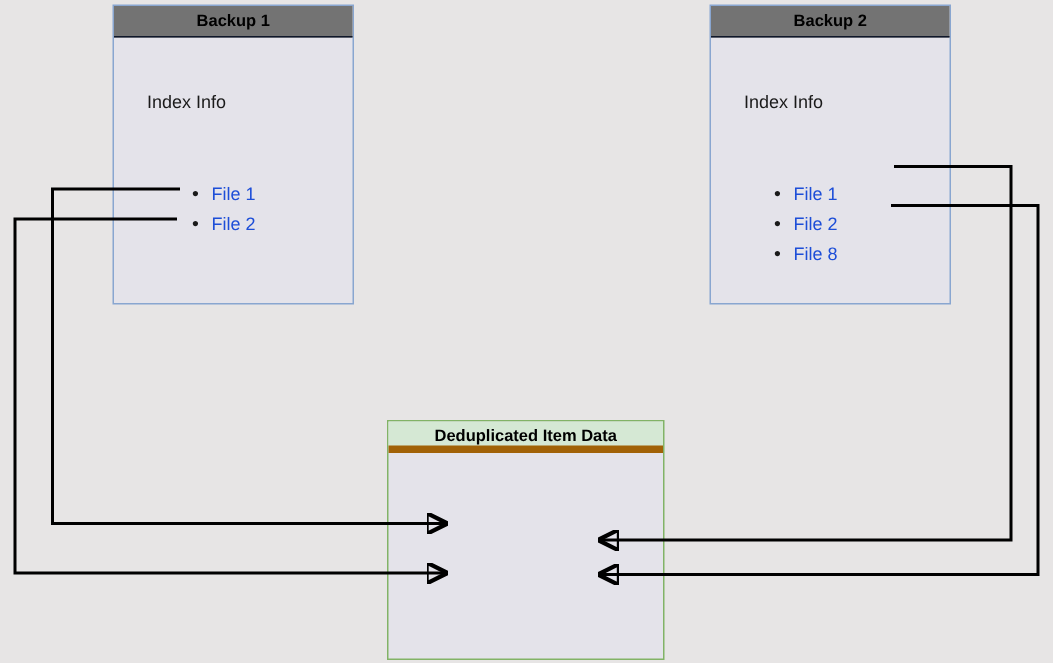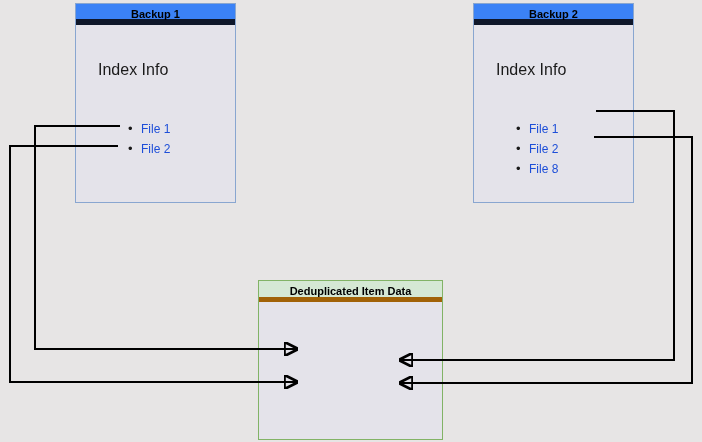--- a/index.html
+++ b/index.html
@@ -32,35 +32,35 @@
     background: #e4e3ea;
   }
   .node-header {
     box-sizing: border-box;
     height: 21px;
     line-height: 20px;
     text-align: center;
     font-size: 11px;
     font-weight: bold;
     color: #000;
-    background: #3b82f6;
-    border-bottom: 6px solid #0f172a;
+    background: #737373;
+    border-bottom: 1px solid #0f172a;
     letter-spacing: 0px;
   }
   .node-header.green {
     background: #d5e8d4;
     border-bottom: 5px solid #a16207;
   }
   .node-body {
     position: relative;
     height: calc(100% - 21px);
   }
   .index-label {
     position: absolute;
-    font-size: 16px;
+    font-size: 12px;
     color: #1a1a1a;
     white-space: nowrap;
   }
   .file-list {
     position: absolute;
     margin: 0;
     padding: 0;
     list-style: none;
   }
   .file-list li {

